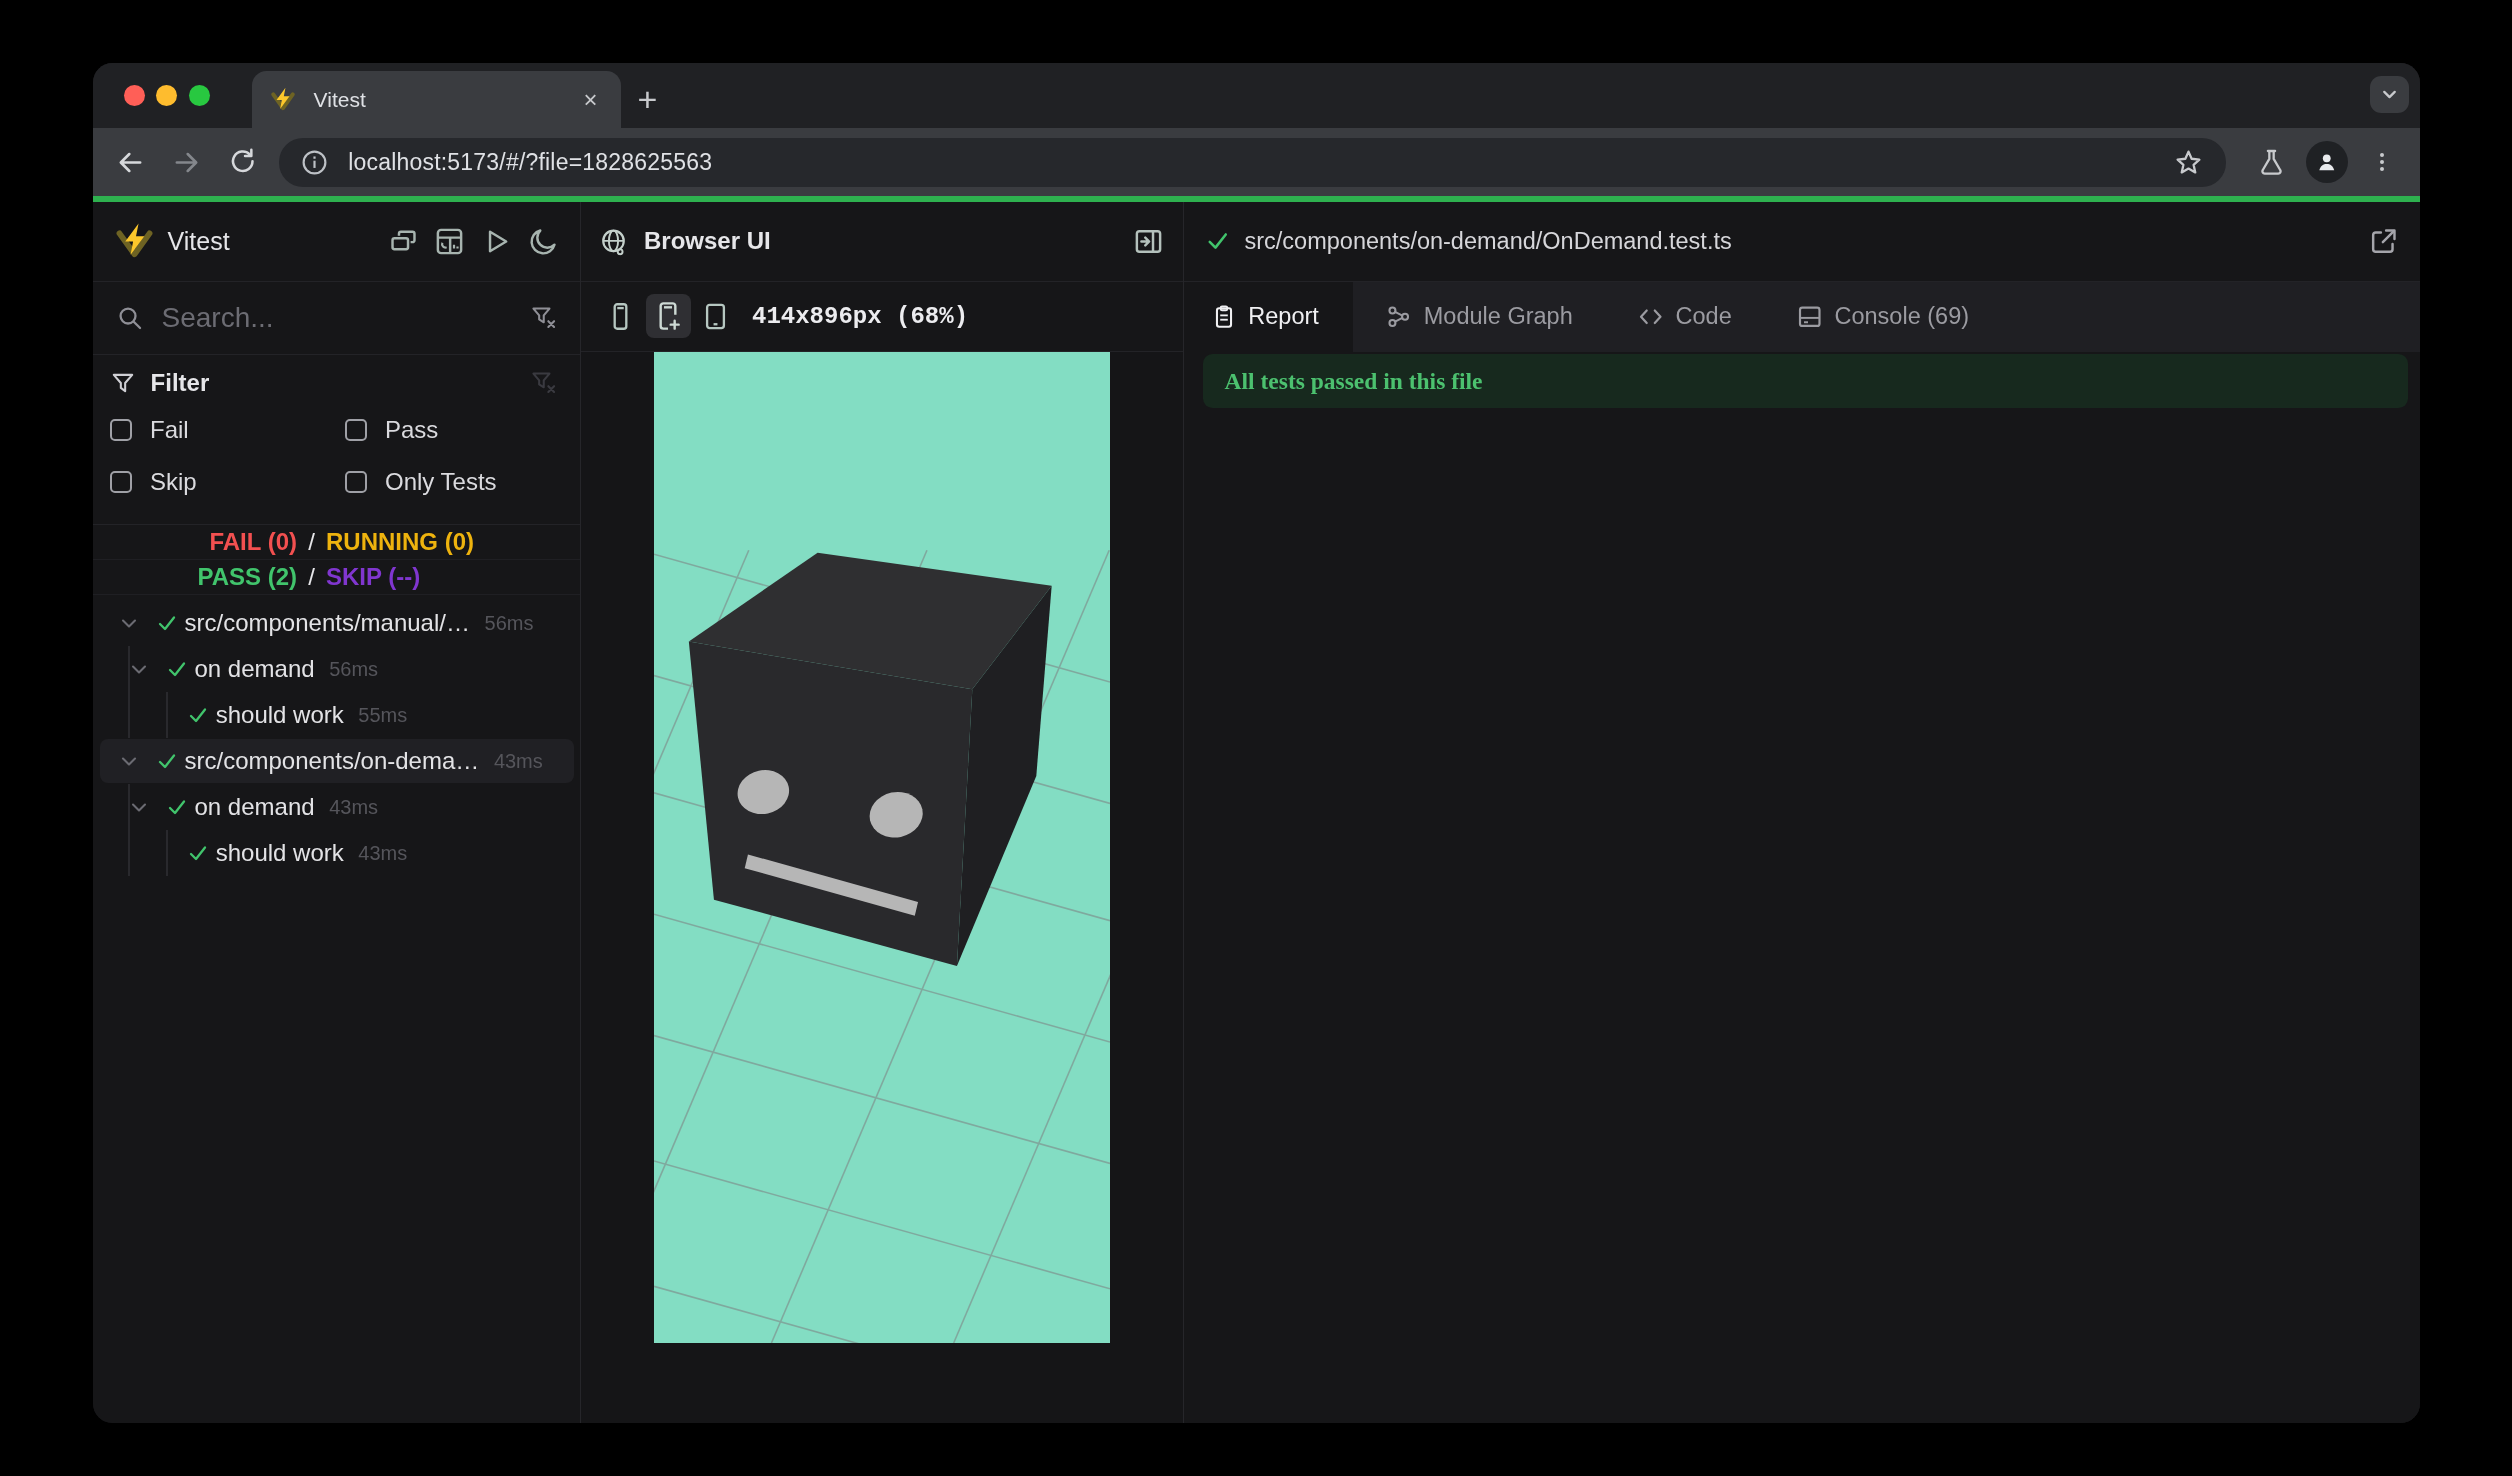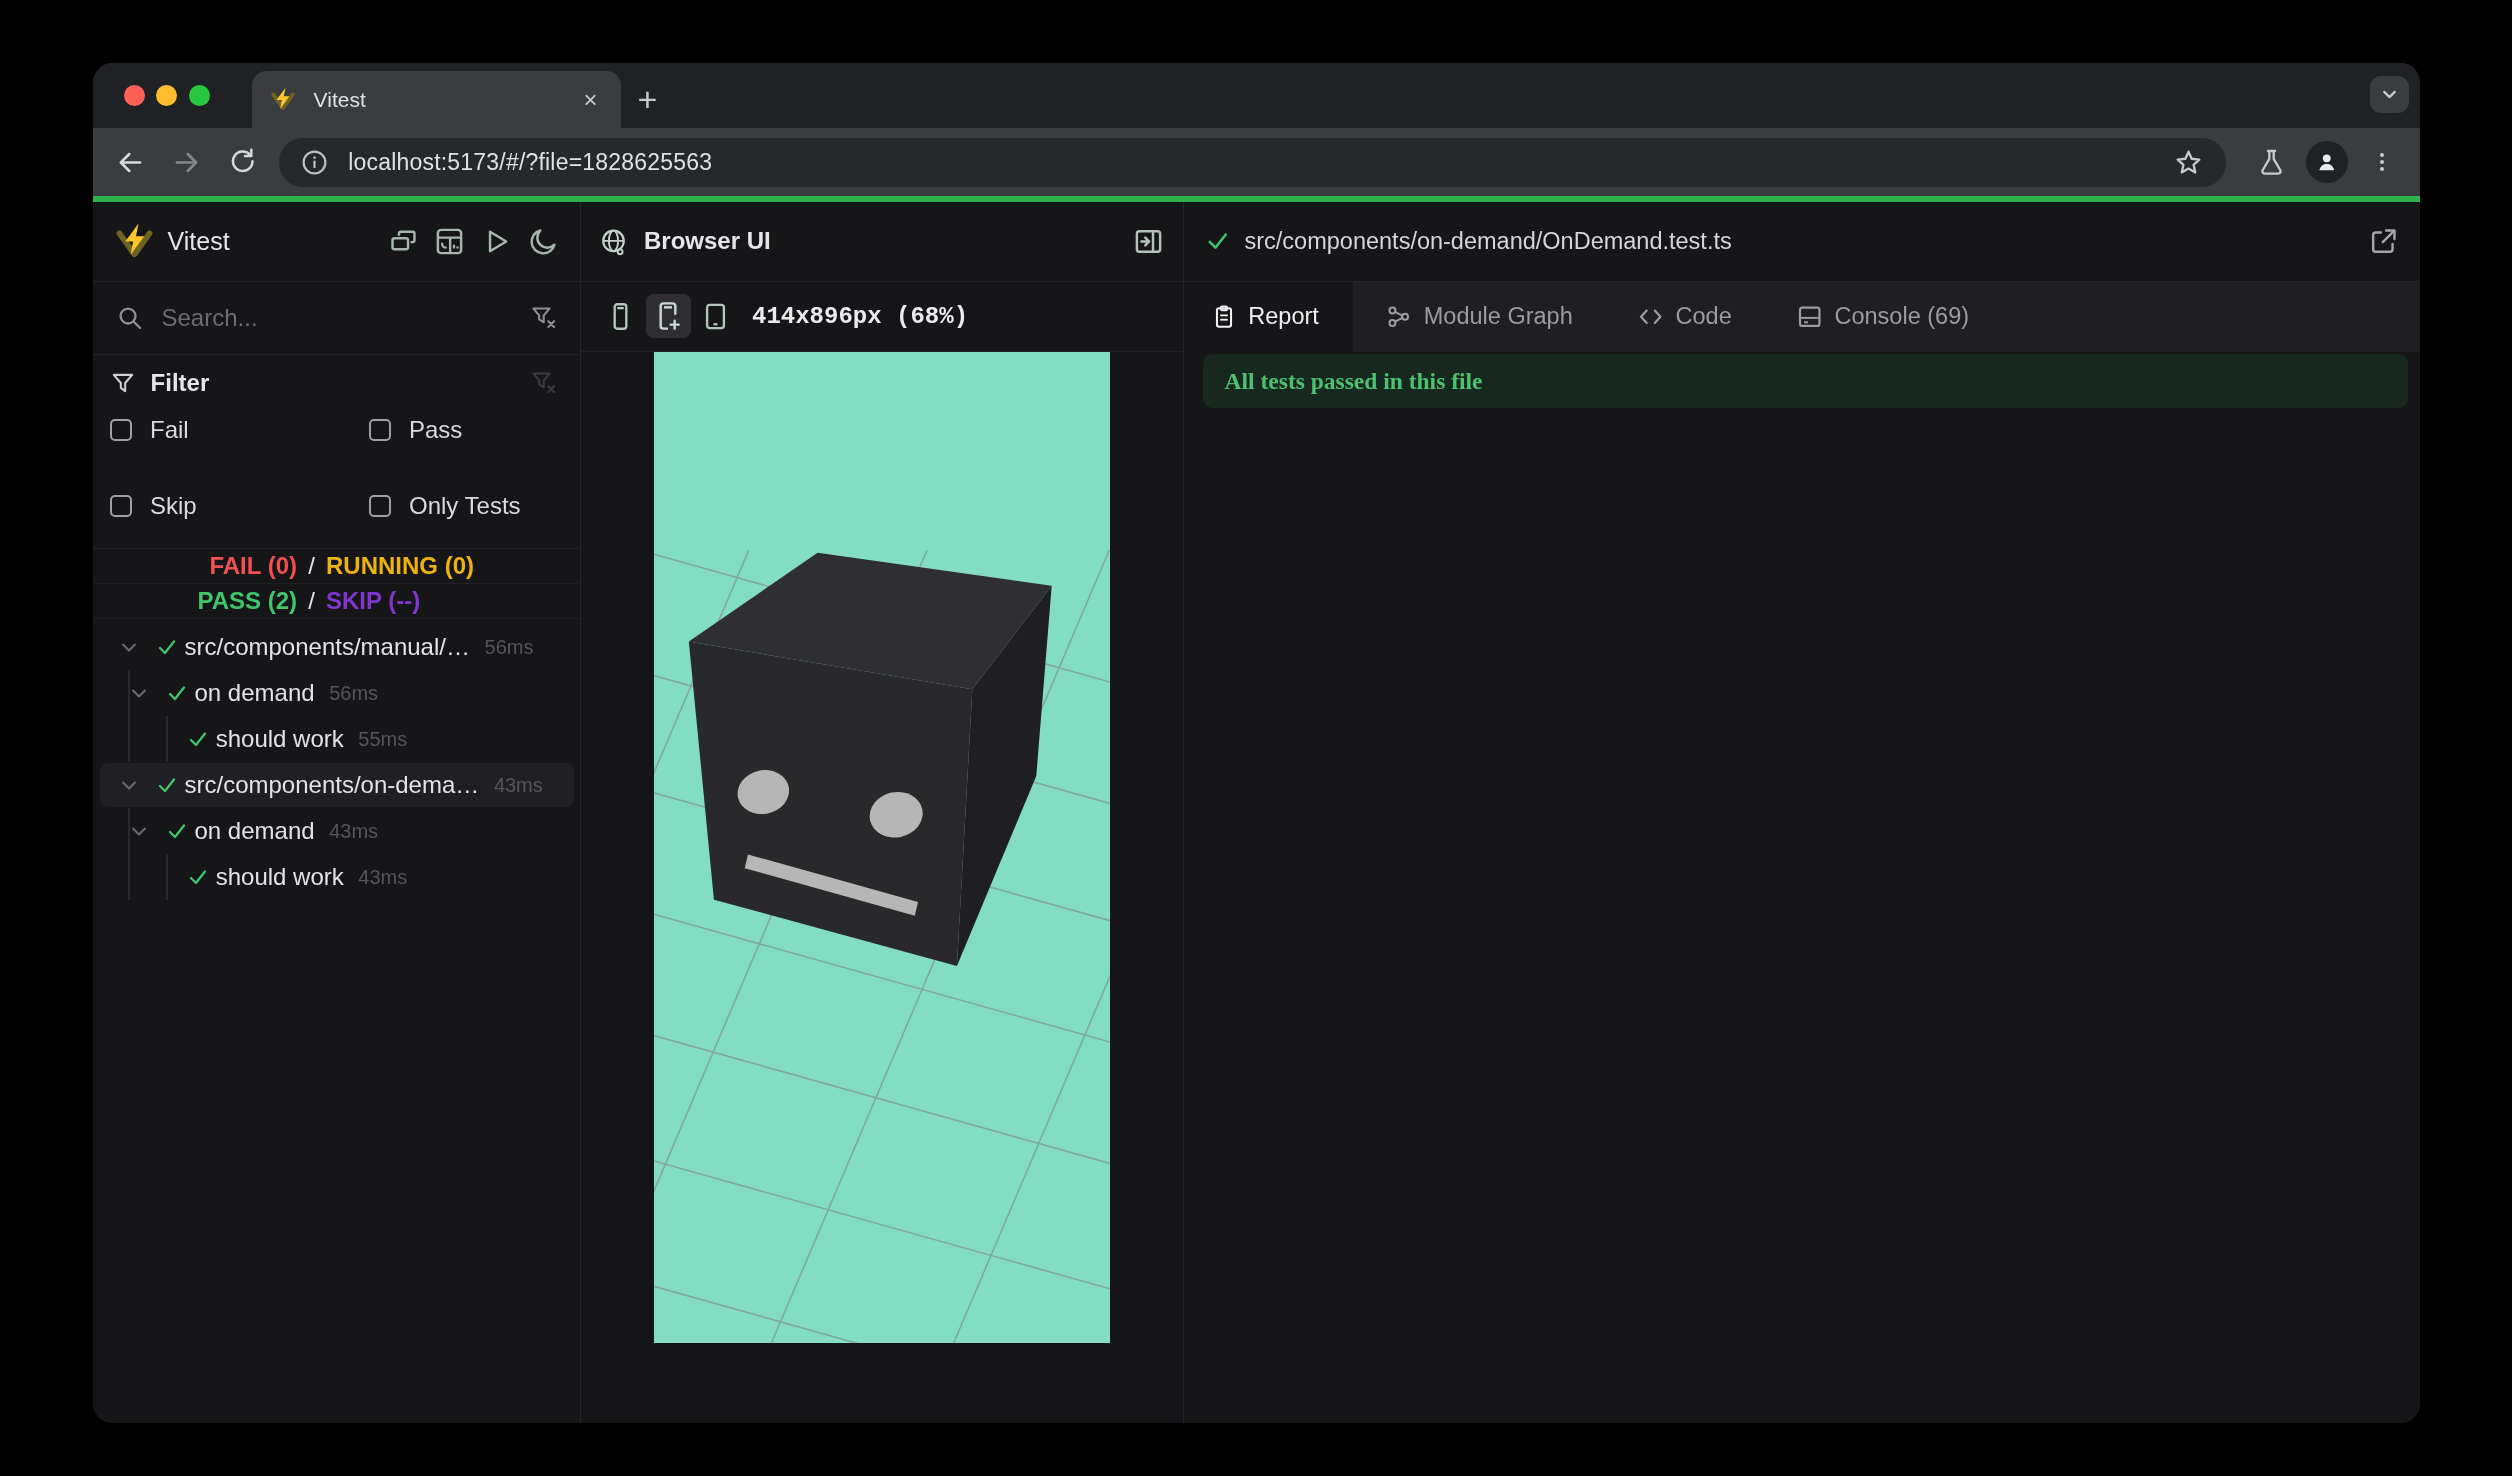--- a/index.html
+++ b/index.html
@@ -48,28 +48,28 @@
   .hrow { height:80px; border-bottom:1.6px solid #232327; display:flex; align-items:center; flex:none; }
   .app-logo { width:37px; height:37px; margin-left:23px; flex:none; }
   .app-title { margin-left:14.6px; font-size:25px; font-weight:500; color:#e6e6e9; }
   .spacer { flex:1; }
   .sb-actions { display:flex; align-items:center; gap:14.6px; padding-right:21px; color:#a7b4af; }
   .ic-btn { width:32px; height:32px; display:flex; align-items:center; justify-content:center; }
 
   .search-row { height:73px; border-bottom:1.6px solid #232327; display:flex; align-items:center; padding:0 23px; flex:none; }
   .search-row svg { color:#8f8f96; flex:none; }
   .search-input { flex:1; margin-left:18px; background:transparent; border:none; outline:none;
-    font-size:24px; color:#e6e6e9; font-family:"Liberation Sans", sans-serif; }
+    font-size:28px; color:#e6e6e9; font-family:"Liberation Sans", sans-serif; }
   .search-input::placeholder { color:#6c6c73; }
   .x-dim { color:#3a3a40; flex:none; }
 
   .filter-sec { padding:8px 23px 0 17px; border-bottom:1.6px solid #232327; flex:none; }
   .filter-title-row { height:40px; display:flex; align-items:center; color:#cfcfd4; }
   .filter-title { margin-left:14.6px; font-size:24px; font-weight:700; color:#e6e6e9; }
-  .cb-grid { display:grid; grid-template-columns:235px 1fr; grid-auto-rows:52px; margin-top:1.6px; padding-bottom:16px;gap:24px; }
+  .cb-grid { display:grid; grid-template-columns:235px 1fr; grid-auto-rows:52px; margin-top:1.6px; padding-bottom:16px; }
   .cb { display:flex; align-items:center; gap:18px; }
   .cb .box { width:22px; height:22px; border:2.4px solid #9fa0a6; border-radius:4.9px; flex:none; }
   .cb .lbl { font-size:24px; color:#dadade; }
 
   .stats { flex:none; font-weight:700; font-size:24px; }
   .stats-row { height:35px; display:grid; grid-template-columns:204px 29px 1fr; align-items:center; border-bottom:1.6px solid #1f1f23; }
   .stats-row .l { text-align:right; } .stats-row .m { text-align:center; color:#e6e6e9; font-weight:400; } .stats-row .r { text-align:left; }
   .c-fail { color:#f25050; } .c-running { color:#eeb30e; } .c-pass { color:#41c46c; } .c-skip { color:#8036cf; }
 
   .tree { flex:1; padding-top:4.9px; overflow:hidden; }

